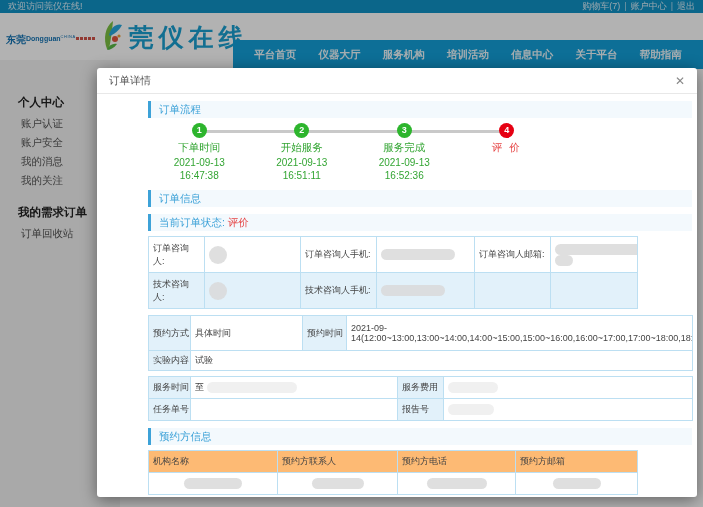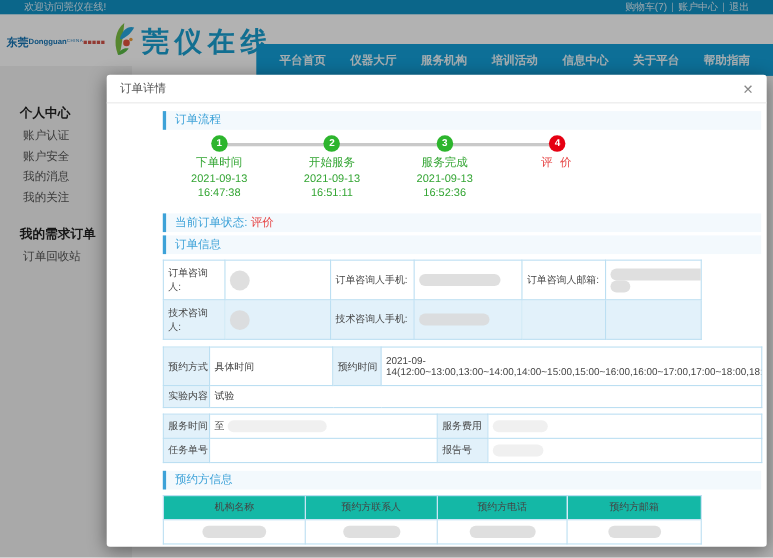--- a/index.html
+++ b/index.html
@@ -6,21 +6,21 @@
   body{
     width:703px;height:507px;position:relative;overflow:hidden;
     background:#ffffff;
     font-family:"Liberation Sans","DejaVu Sans",sans-serif;
     -webkit-font-smoothing:antialiased;
   }
   
   .topbar{
     position:absolute;top:0;left:0;right:0;height:20px;
     background:#1192c6;color:#d9eef8;font-size:9px;line-height:13px;
-    display:flex;justify-content:space-between;padding:0 22px;box-sizing:border-box;
+    display:flex;justify-content:space-between;padding:0 8px;box-sizing:border-box;
   }
   .topbar .links{display:flex;gap:4px;}
   .topbar .links span{cursor:pointer;}
   .topbar .sep{opacity:.8;}
   .hdr{
     position:absolute;top:13px;left:0;right:0;height:47px;background:#ffffff;
   }
   .logo{position:absolute;left:6px;top:4px;display:flex;align-items:center;}
   .logo-mini{display:flex;flex-direction:row;align-items:flex-start;line-height:1;margin-top:8px;}
   .logo-cn{font-size:10px;font-weight:bold;color:#1574b4;}
@@ -97,21 +97,21 @@
   .t1 tr.r1 td{height:18px;}
   .t1 tr.r2 td,.t1 tr.r3 td{height:31px;}
   .nw{white-space:nowrap;}
   .t2{width:544px;margin-top:6px;}
   .t3{width:544px;margin-top:5px;}
   .t2 td.lbl,.t3 td.lbl{background:#e2f1fa;}
   .t2 tr.r1 td{height:30px;}
   .t2 tr.r2 td{height:15px;}
   .t3 td{height:17px;}
   .t4{width:489px;margin-top:5px;}
-  .t4 th{background:#14b8a6;text-align:center;height:17px;font-size:9.5px;}
+  .t4 th{background:#fdba74;text-align:left;height:17px;font-size:9.5px;}
   .t4 td{height:17px;text-align:center;}
   
   .blob{
     display:inline-block;background:#d9d9d9;border-radius:7px;height:11px;
     vertical-align:middle;opacity:.85;
   }
   .blob.circle{width:18px;height:18px;border-radius:50%;}
   .blob.faint{opacity:.4;}
   .blob.sm{width:14px;}
   .b48{width:48px;} .b74{width:74px;} .b88{width:88px;} .b18{width:18px;}
@@ -216,26 +216,26 @@
             <span>16:52:36</span>
           </div>
         </div>
         <div class="step current">
           <div class="dot">4</div>
           <div class="slabel">评 价</div>
         </div>
       </div>
     </div>
 
+    <div class="secbar">订单信息</div>
+
     <div class="secbar status">
       <span>当前订单状态:</span>
       <span class="red">评价</span>
     </div>
-
-    <div class="secbar">订单信息</div>
 
     <table class="t t1">
       <colgroup>
           <col style="width:56px">
           <col style="width:96px">
           <col style="width:76px">
           <col style="width:98px">
           <col style="width:76px">
           <col style="width:87px">
         </colgroup>

